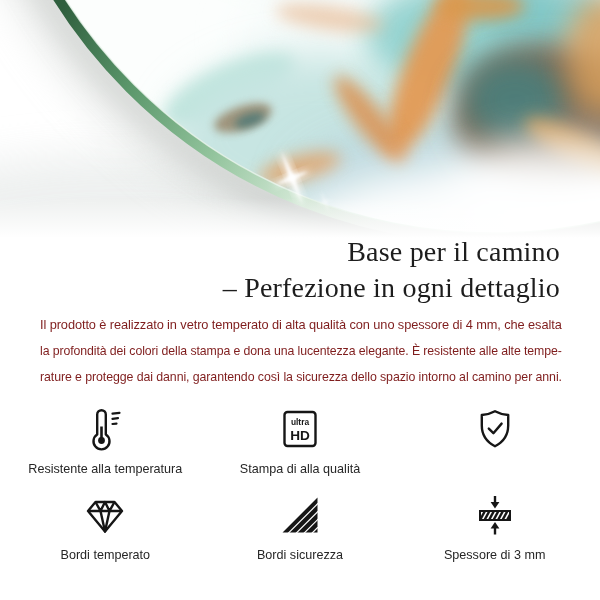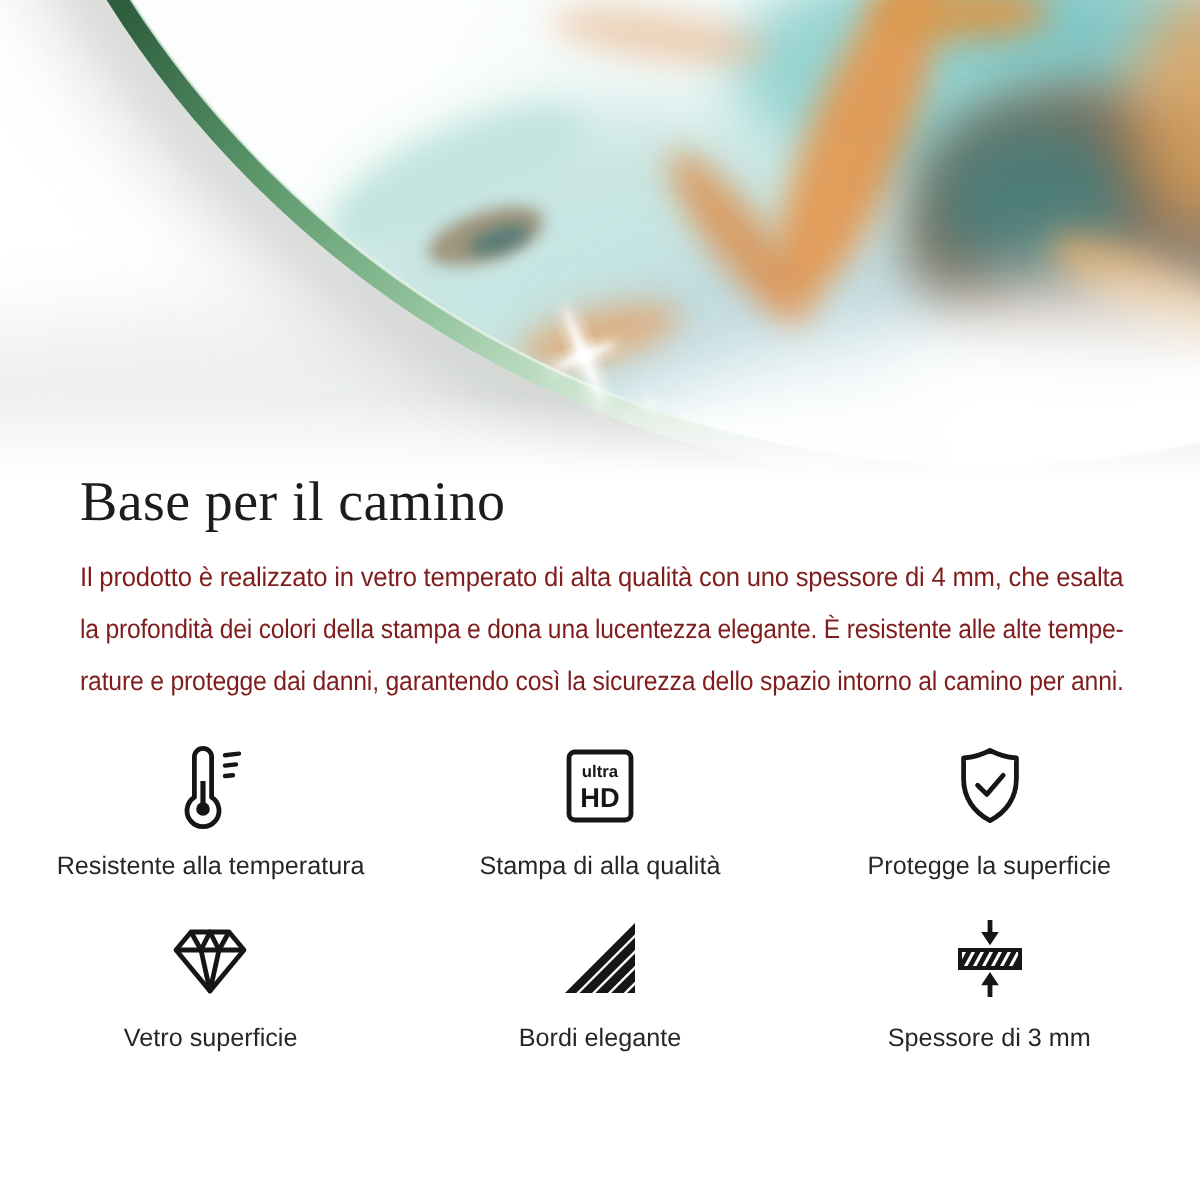--- a/index.html
+++ b/index.html
@@ -10,21 +10,21 @@
   }
   .page{width:600px;height:600px;position:relative;background:#fff;}
   
   .hero{position:relative;width:600px;height:232px;overflow:visible;}
   .hero svg{display:block;}
   
   .content{padding:0 40px;position:relative;}
   .title{
     font-family:"Liberation Serif", serif;
     font-weight:400;font-size:28px;line-height:36px;
-    letter-spacing:.2px;color:#1d1d1d;margin:2px 0 0;
+    letter-spacing:.2px;color:#1d1d1d;margin:2px 0 0;text-align:right;
   }
   .title .h-line{display:block;}
   .desc{margin:6px 0 0;color:#7f1d1d;}
   .desc .p-line{
     display:block;white-space:nowrap;
     font-size:13.4px;line-height:26px;letter-spacing:-.1px;
   }
   
   .features{
     margin-top:15px;display:grid;
@@ -125,20 +125,21 @@
         </g>
       </g>
 
       <rect x="0" y="198" width="600" height="40" fill="url(#fadeBottom)"></rect>
     </svg>
   </div>
 
   <div class="content">
     <h1 class="title">
       <span class="h-line">Base per il camino</span>
+      <span class="h-line">– Perfezione in ogni dettaglio</span>
     </h1>
 
     <p class="desc">
       <span class="p-line" style="transform: scaleX(0.956044); transform-origin: left center;">Il prodotto è realizzato in vetro temperato di alta qualità con uno spessore di 4 mm, che esalta</span>
       <span class="p-line" style="transform: scaleX(0.919014); transform-origin: left center;">la profondità dei colori della stampa e dona una lucentezza elegante. È resistente alle alte tempe-</span>
       <span class="p-line" style="transform: scaleX(0.923894); transform-origin: left center;">rature e protegge dai danni, garantendo così la sicurezza dello spazio intorno al camino per anni.</span>
     </p>
 
     <div class="features">
 
@@ -169,55 +170,54 @@
         <div class="label">Stampa di alla qualità</div>
       </div>
 
       <div class="feature">
         <div class="icon-wrap">
           <svg width="48" height="48" viewBox="0 0 48 48">
             <path class="ic" stroke-linejoin="round" d="M24 6.2 C20.2 8.3 15.6 9.6 10.8 10 L10.8 20.5 C10.8 30 16.1 37.2 24 41.3 C31.9 37.2 37.2 30 37.2 20.5 L37.2 10 C32.4 9.6 27.8 8.3 24 6.2 Z"></path>
             <path class="ic" stroke-linecap="round" stroke-linejoin="round" stroke-width="2.8" d="M17.8 23.6 L22.4 28.2 L30.6 18.6"></path>
           </svg>
         </div>
-        <div class="label">Protegge la superficie</div>
       </div>
 
       <div class="feature">
         <div class="icon-wrap">
           <svg width="48" height="48" viewBox="0 0 48 48">
             <g class="ic" stroke-width="2.1" stroke-linejoin="round">
               <path d="M14.5 11 L33.5 11 L41 20 L24 40.5 L7 20 Z"></path>
               <line x1="7" y1="20" x2="41" y2="20"></line>
               <path d="M14.5 11 L19.5 20 L24 11 L28.5 20 L33.5 11"></path>
               <path d="M19.5 20 L24 40.5 L28.5 20"></path>
             </g>
           </svg>
         </div>
-        <div class="label">Vetro superficie</div>
+        <div class="label">Bordi temperato</div>
       </div>
 
       <div class="feature">
         <div class="icon-wrap">
           <svg width="48" height="48" viewBox="0 0 48 48">
             <defs>
                 <clipPath id="triClip">
                   <polygon points="6.5,41.5 41.5,6.5 41.5,41.5"></polygon>
                 </clipPath>
               </defs>
             <g clip-path="url(#triClip)" stroke="#161616" stroke-width="4.4">
               <line x1="5.5" y1="45" x2="45" y2="5.5"></line>
               <line x1="13.4" y1="45" x2="45" y2="13.4"></line>
               <line x1="21.3" y1="45" x2="45" y2="21.3"></line>
               <line x1="29.2" y1="45" x2="45" y2="29.2"></line>
               <line x1="37.1" y1="45" x2="45" y2="37.1"></line>
             </g>
           </svg>
         </div>
-        <div class="label">Bordi elegante</div>
+        <div class="label">Bordi sicurezza</div>
       </div>
 
       <div class="feature">
         <div class="icon-wrap">
           <svg width="48" height="48" viewBox="0 0 48 48">
             <defs>
                 <clipPath id="barClip">
                   <rect x="10" y="21" width="28" height="7"></rect>
                 </clipPath>
               </defs>

